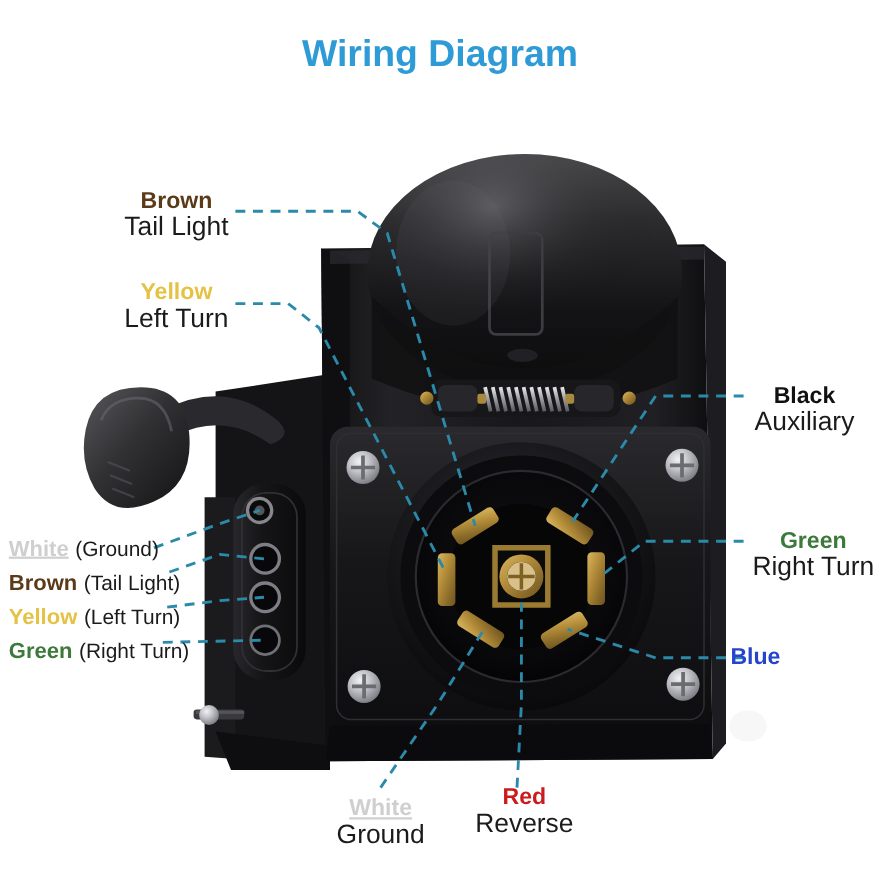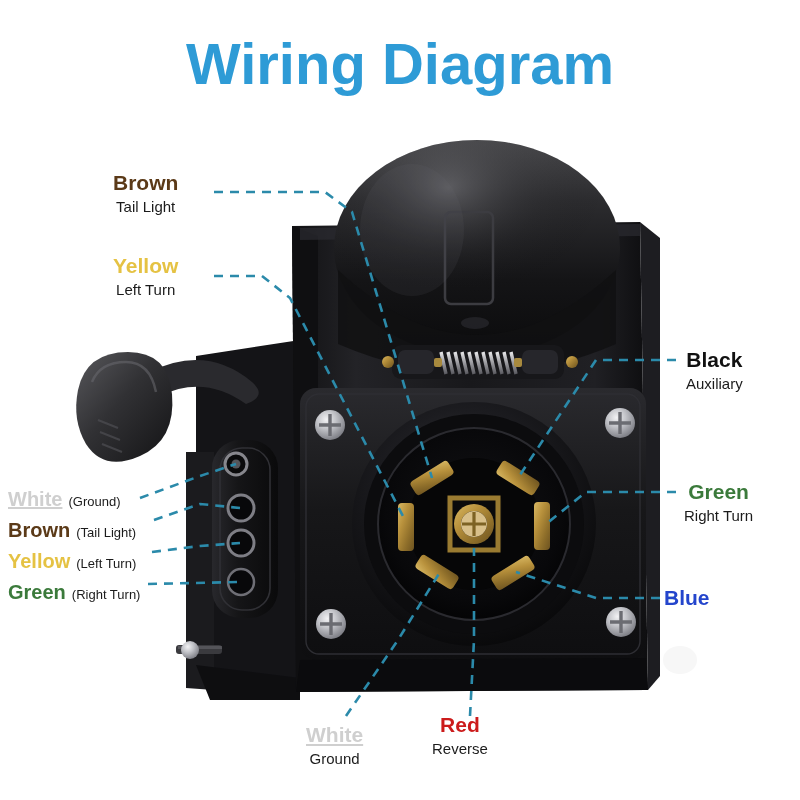--- a/index.html
+++ b/index.html
@@ -13,42 +13,42 @@
     position: relative;
     width: 800px; height: 800px;
     background: #ffffff;
   }
 
   
   #title {
     position: absolute;
     top: 30px; left: 0; width: 800px;
     text-align: center;
-    font-size: 58px;
+    font-size: 34px;
     font-weight: bold;
     color: #2e9bd6;
     letter-spacing: 0px;
   }
 
   
   .callout { position: absolute; white-space: nowrap; }
   .callout .color {
     font-weight: bold;
     font-size: 21px;
     line-height: 25px;
   }
   .callout .fn {
-    font-size: 15px;
+    font-size: 24px;
     line-height: 23px;
     color: #1b1b1b;
     font-weight: normal;
   }
   .callout.stacked { text-align: center; }
   .callout.inline .color { font-size: 20px; }
-  .callout.inline .fn { font-size: 13px; }
+  .callout.inline .fn { font-size: 19px; }
   .callout.inline .row { display: flex; align-items: baseline; gap: 6px; justify-content: flex-start; }
 
   .c-brown  { color: #5b3a18; }
   .c-yellow { color: #e5c243; }
   .c-white  { color: #cfcfcf; text-decoration: underline; }
   .c-green  { color: #3b7a3b; }
   .c-black  { color: #111111; }
   .c-blue   { color: #2445cc; }
   .c-red    { color: #cc1b1b; }
 

